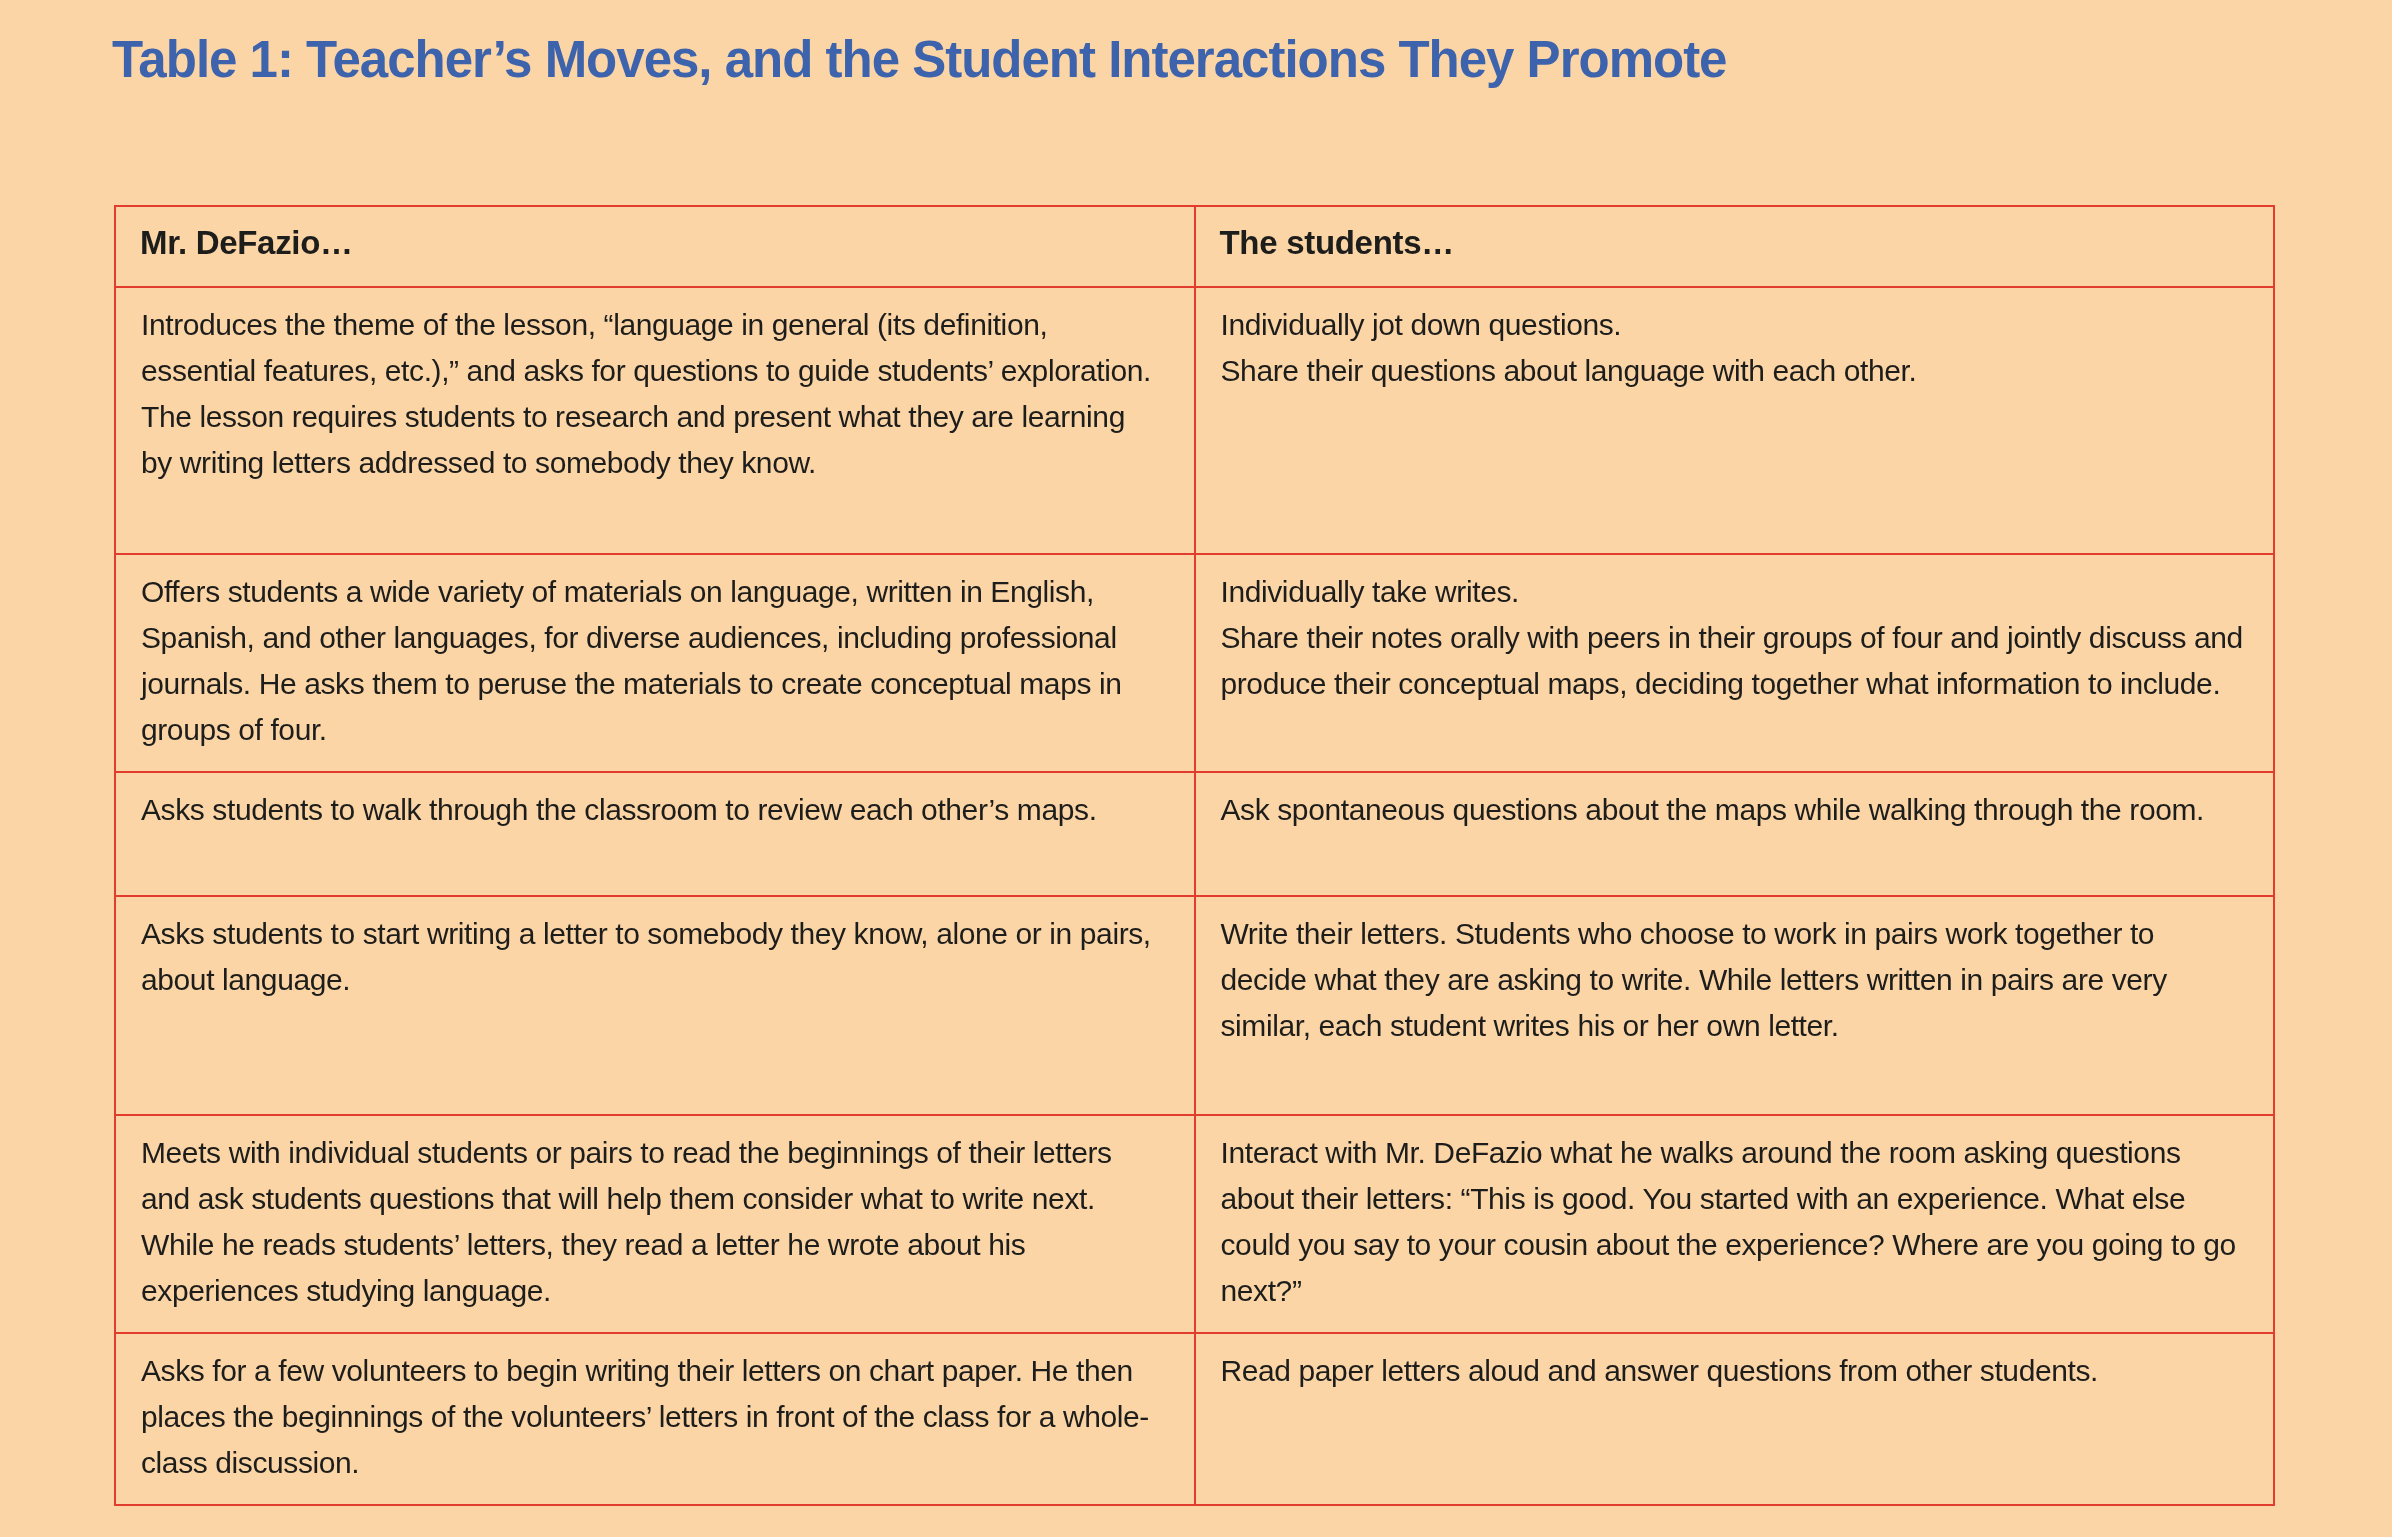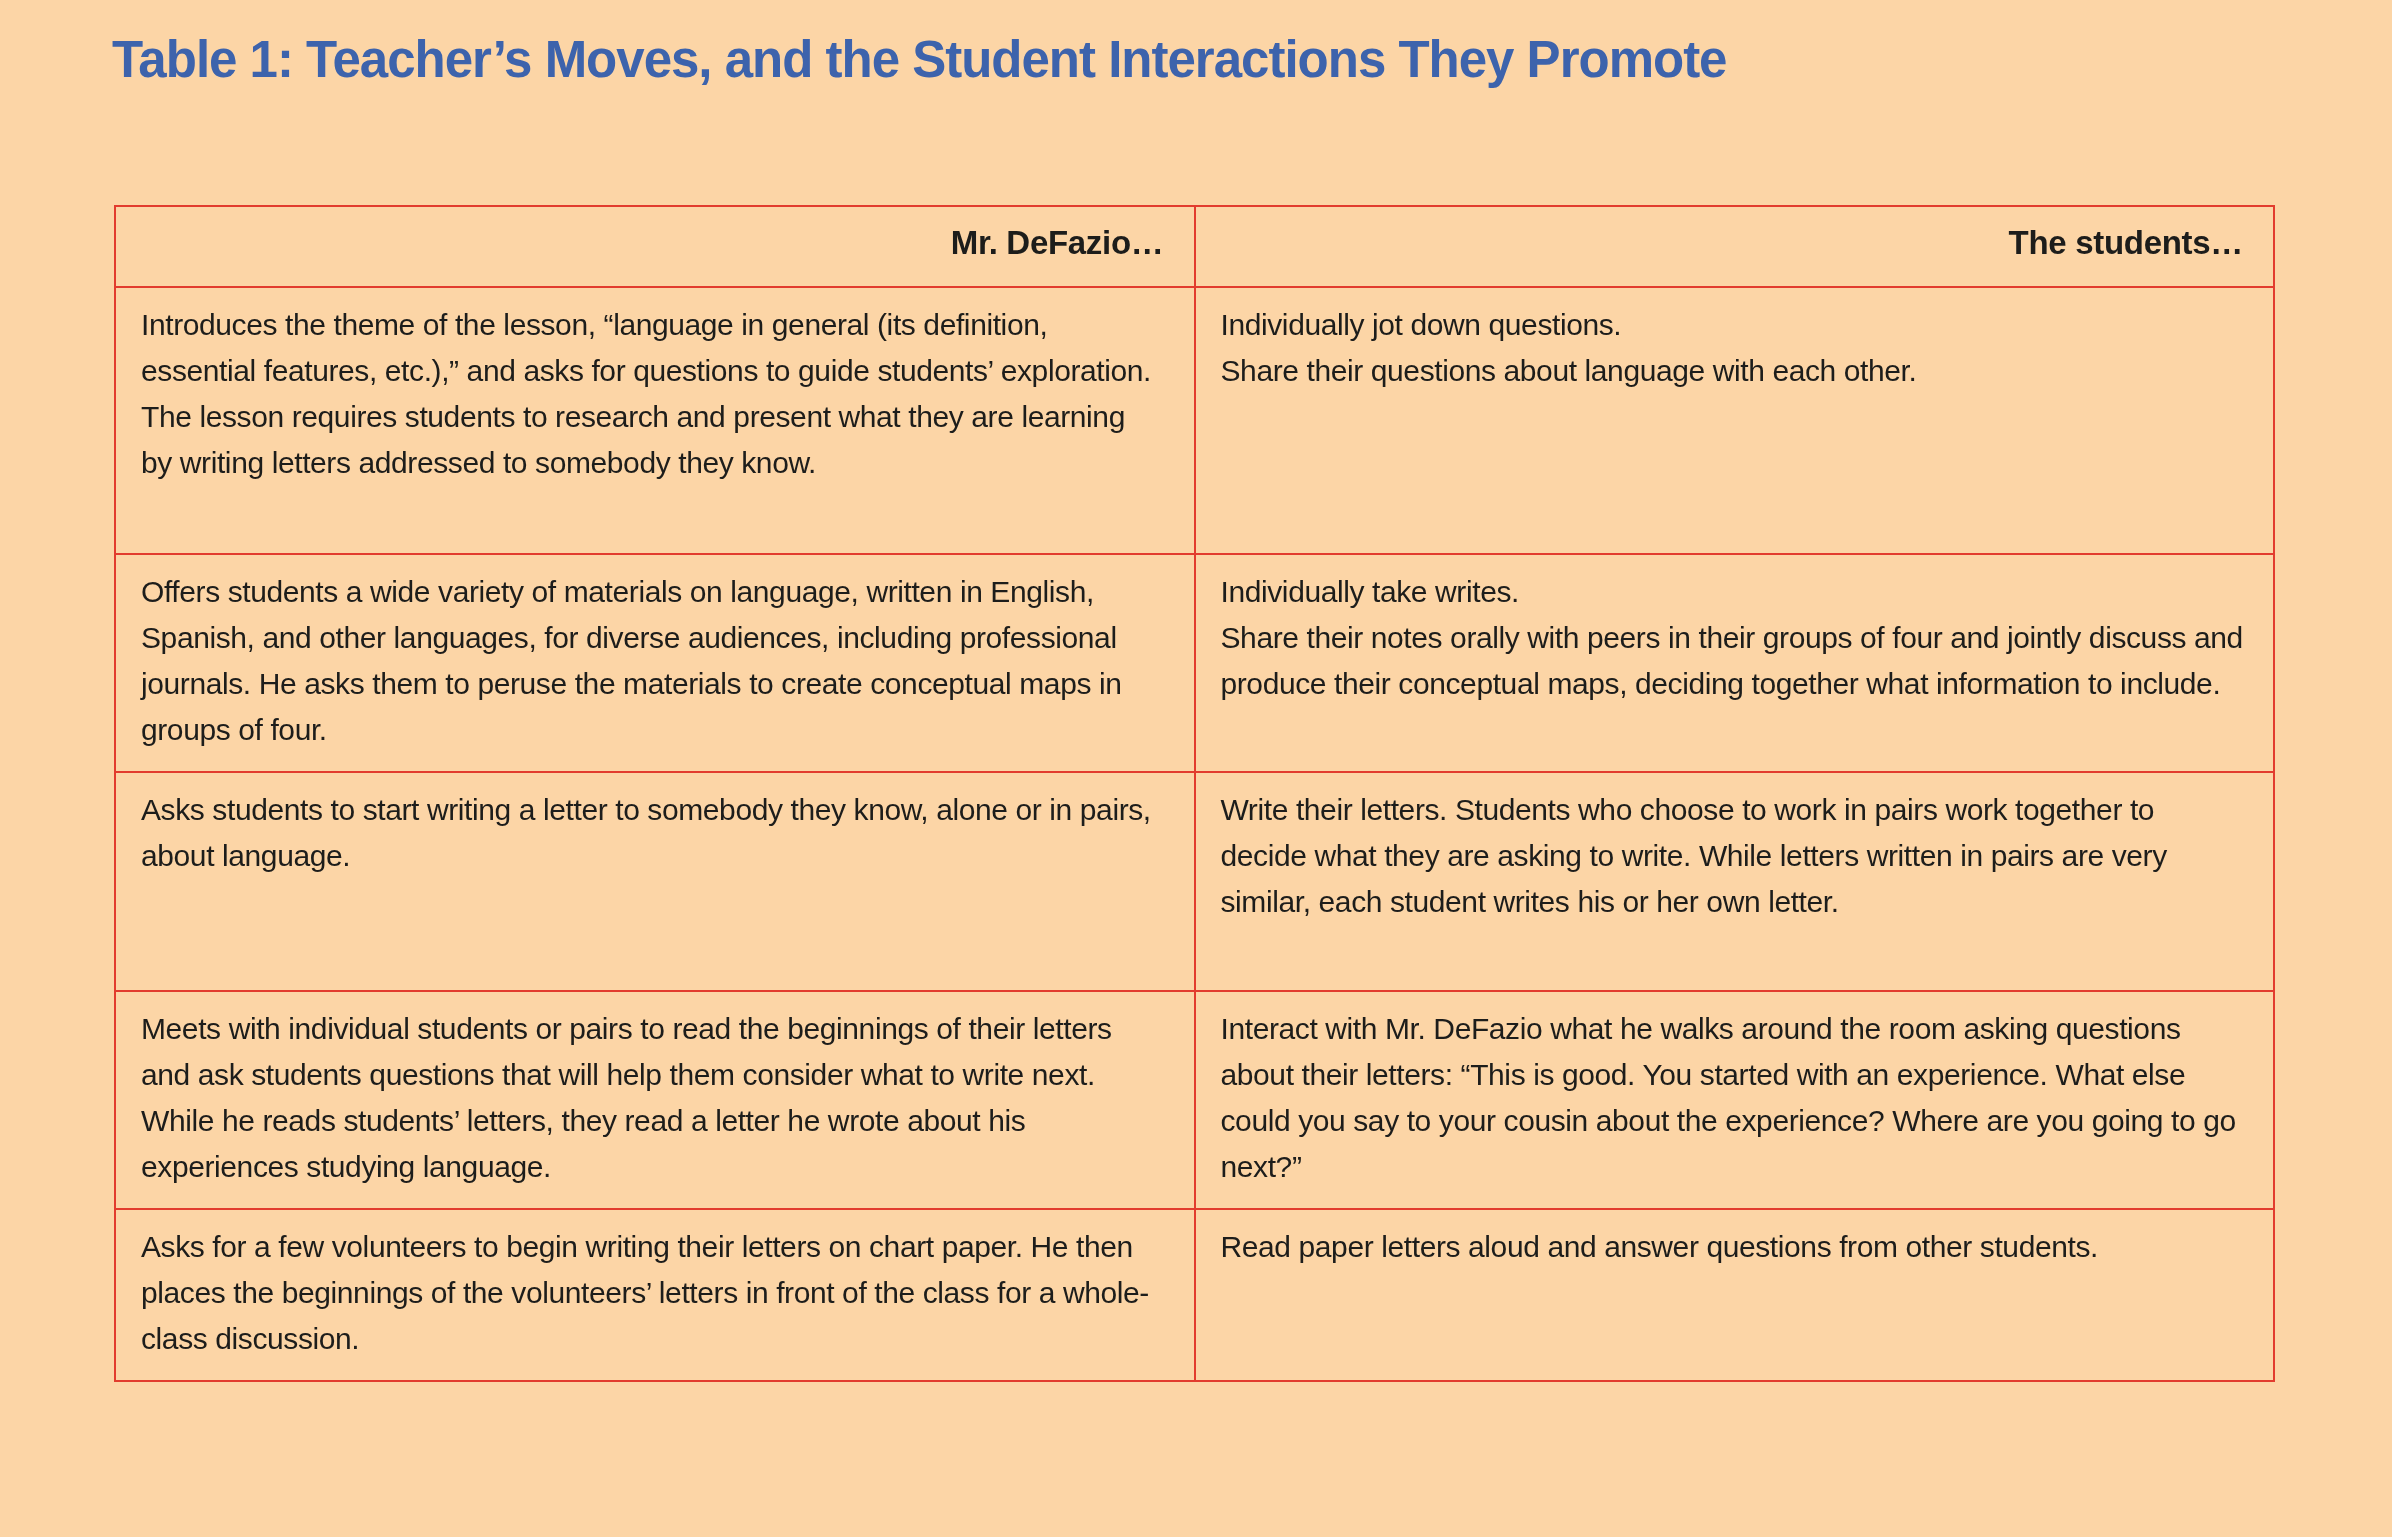--- a/index.html
+++ b/index.html
@@ -35,21 +35,21 @@
   }
   table.tbl col { width: 50%; }
   table.tbl th, table.tbl td {
     border: 2px solid #e23c2e;
     color: #1d1d1b;
     box-sizing: border-box;
   }
   table.tbl th {
     font-size: 33px;
     font-weight: bold;
-    text-align: right;
+    text-align: left;
     vertical-align: middle;
     padding: 0 30px 7px 24px;
     letter-spacing: -0.3px;
   }
   table.tbl td {
     font-size: 30px;
     line-height: 46px;
     vertical-align: top;
     padding: 14px 30px 18px 25px;
     letter-spacing: -0.4px;
@@ -87,20 +87,28 @@
       </tr>
       <tr style="height:209px">
         <td>
           <div class="para">Offers students a wide variety of materials on language, written in English, Spanish, and other languages, for diverse audiences, including professional journals. He asks them to peruse the materials to create conceptual maps in groups of four.</div>
         </td>
         <td>
           <div class="para">Individually take writes.</div>
           <div class="para">Share their notes orally with peers in their groups of four and jointly discuss and produce their conceptual maps, deciding together what information to include.</div>
         </td>
       </tr>
+      <tr style="height:124px">
+        <td>
+          <div class="para">Asks students to walk through the classroom to review each other’s maps.</div>
+        </td>
+        <td>
+          <div class="para">Ask spontaneous questions about the maps while walking through the room.</div>
+        </td>
+      </tr>
       <tr style="height:219px">
         <td>
           <div class="para">Asks students to start writing a letter to somebody they know, alone or in pairs, about language.</div>
         </td>
         <td>
           <div class="para">Write their letters. Students who choose to work in pairs work together to decide what they are asking to write. While letters written in pairs are very similar, each student writes his or her own letter.</div>
         </td>
       </tr>
       <tr style="height:209px">
         <td>

